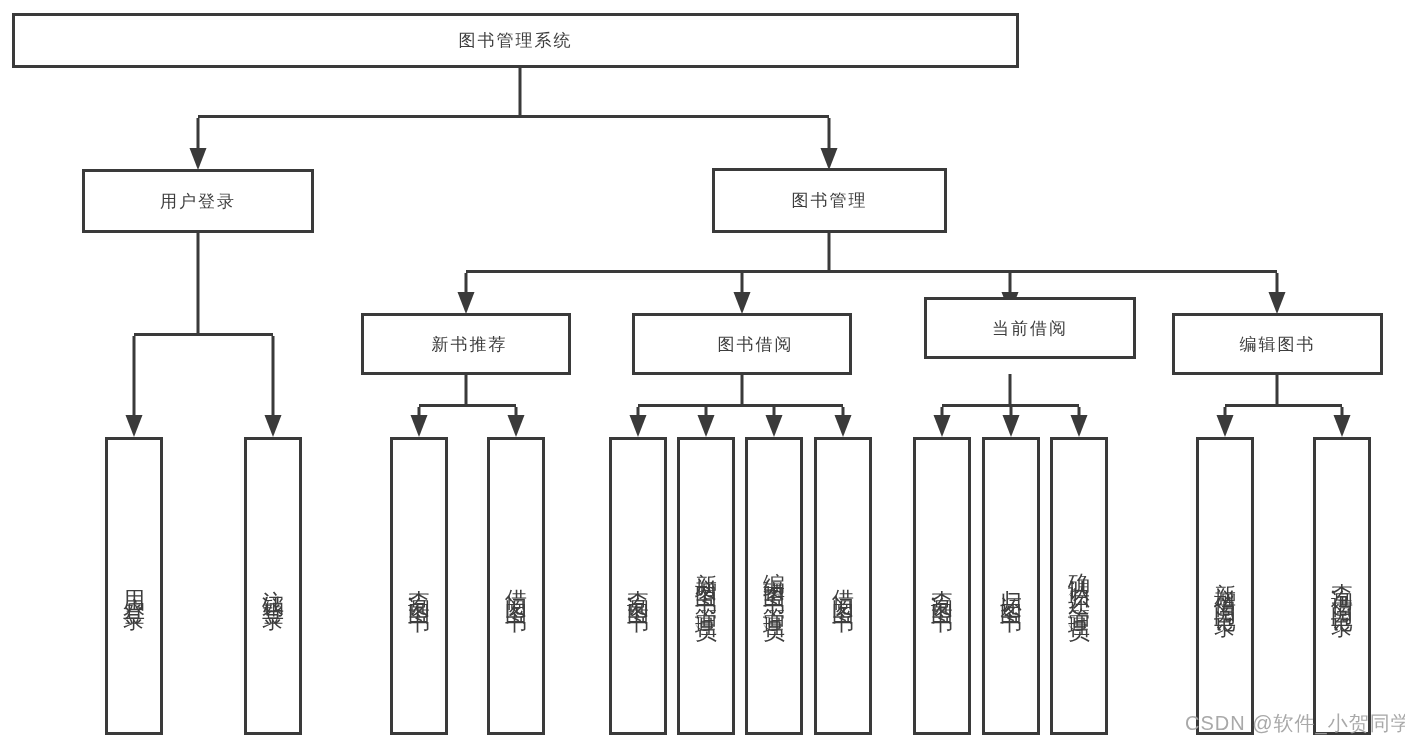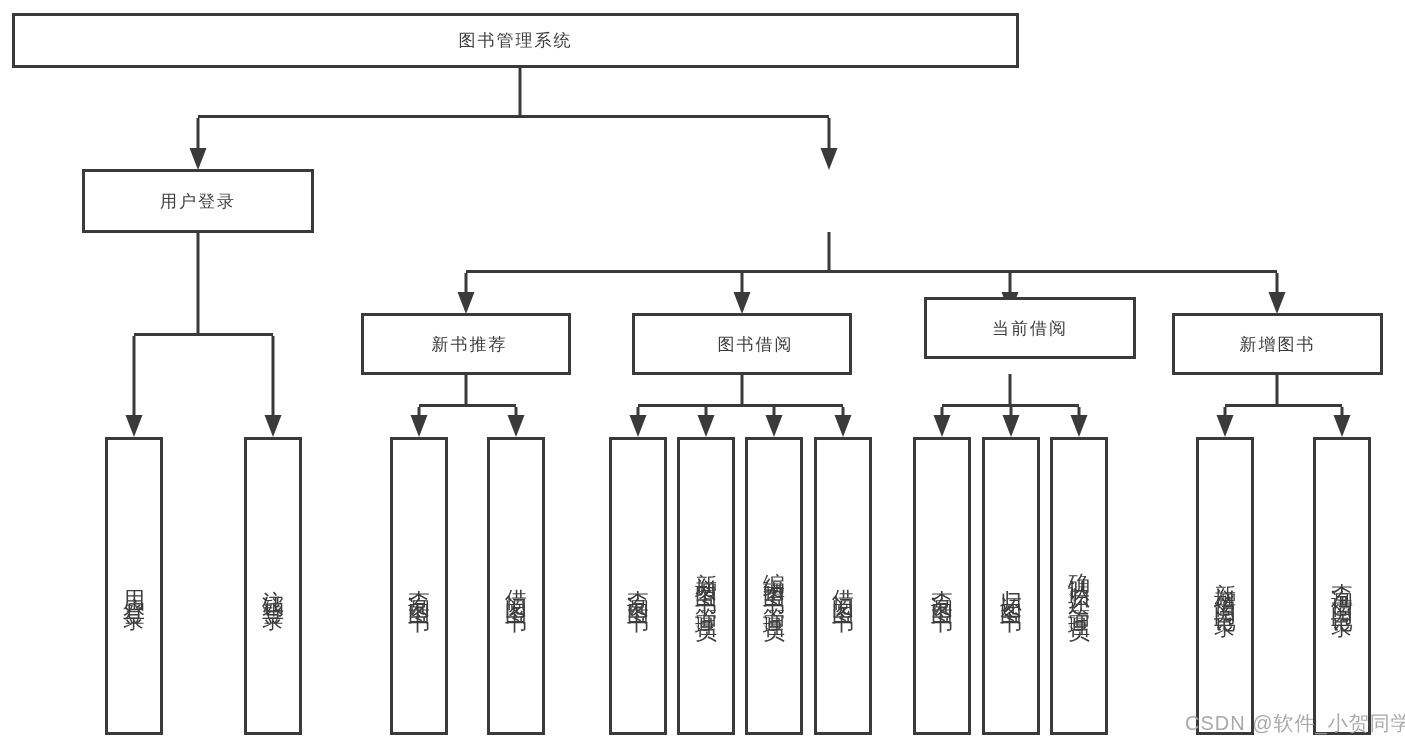--- a/index.html
+++ b/index.html
@@ -113,32 +113,35 @@
     </g>
   </svg>
 
   <div class="node n-root">
     <span>图书管理系统</span>
   </div>
 
   <div class="node n-l2a">
     <span>用户登录</span>
   </div>
+  <div class="node n-l2b">
+    <span>图书管理</span>
+  </div>
 
   <div class="node n-l3a">
     <span>新书推荐</span>
   </div>
   <div class="node n-l3b">
     <span>图书借阅</span>
   </div>
   <div class="node n-l3c">
     <span>当前借阅</span>
   </div>
   <div class="node n-l3d">
-    <span>新增图书</span>
+    <span>编辑图书</span>
   </div>
 
   <div class="node leaf lf lf-a1">
     <span class="vtext">用户登录</span>
   </div>
   <div class="node leaf lf lf-a2">
     <span class="vtext">注销登录</span>
   </div>
 
   <div class="node leaf lf lf-b1">

